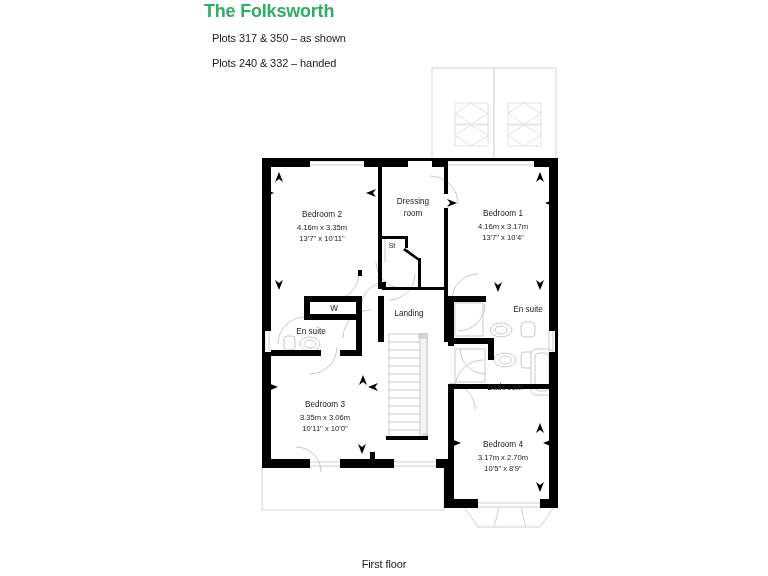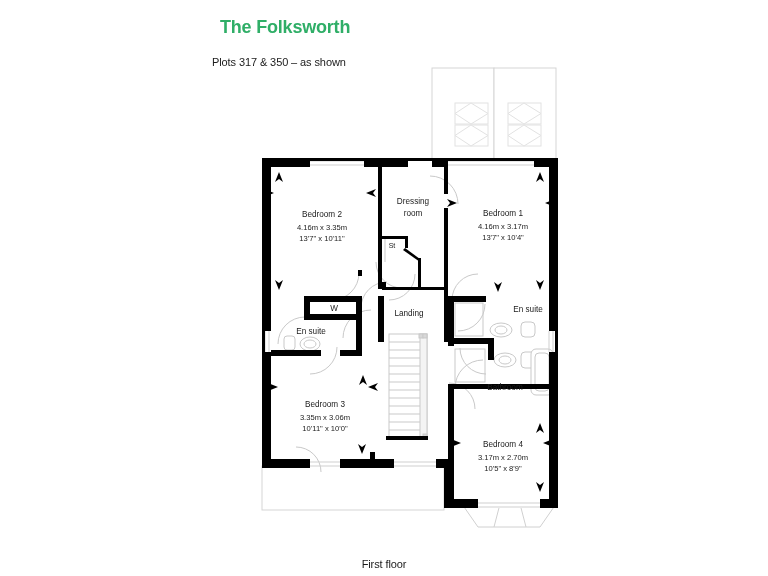--- a/index.html
+++ b/index.html
@@ -5,21 +5,21 @@
   html,body{margin:0;padding:0;}
   body{
     width:768px;height:576px;background:#ffffff;
     font-family:"Liberation Sans", sans-serif;
     position:relative;overflow:hidden;
     -webkit-font-smoothing:antialiased;
   }
   .header{position:absolute;left:204px;top:0px;width:400px;}
   .title{
     color:#2FAE67;font-size:18px;font-weight:bold;letter-spacing:-0.2px;
-    margin:16px;padding:0;line-height:22px;
+    margin:0;padding:0;line-height:22px;
   }
   .sub{
     color:#1b1b1b;font-size:11px;line-height:17px;margin:8px;padding:0;
     letter-spacing:-0.1px;
   }
   .caption{
     position:absolute;left:0;top:558px;width:768px;text-align:center;
     font-size:11px;color:#1b1b1b;letter-spacing:-0.1px;
   }
 
@@ -29,20 +29,21 @@
   .rlabel{font-size:8.2px;text-anchor:middle;}
   .rdim{font-size:7.6px;text-anchor:middle;}
   .rsmall{font-size:7px;text-anchor:middle;}
 </style>
 </head>
 <body>
 
 <div class="header">
   <p class="title">The Folksworth</p>
   <p class="sub">Plots 317 &amp; 350 – as shown</p>
+  <p class="sub">Plots 240 &amp; 332 – handed</p>
 </div>
 
 <svg id="plan" viewBox="0 0 768 576">
 
   <g stroke="#d5d5d5" fill="#ffffff" stroke-width="1">
     <rect x="432" y="68" width="62" height="92"></rect>
     <rect x="494" y="68" width="62" height="92"></rect>
     <g stroke="#e2e2e2">
       <rect x="455" y="103" width="33" height="21"></rect>
       <rect x="455" y="125" width="33" height="21"></rect>

